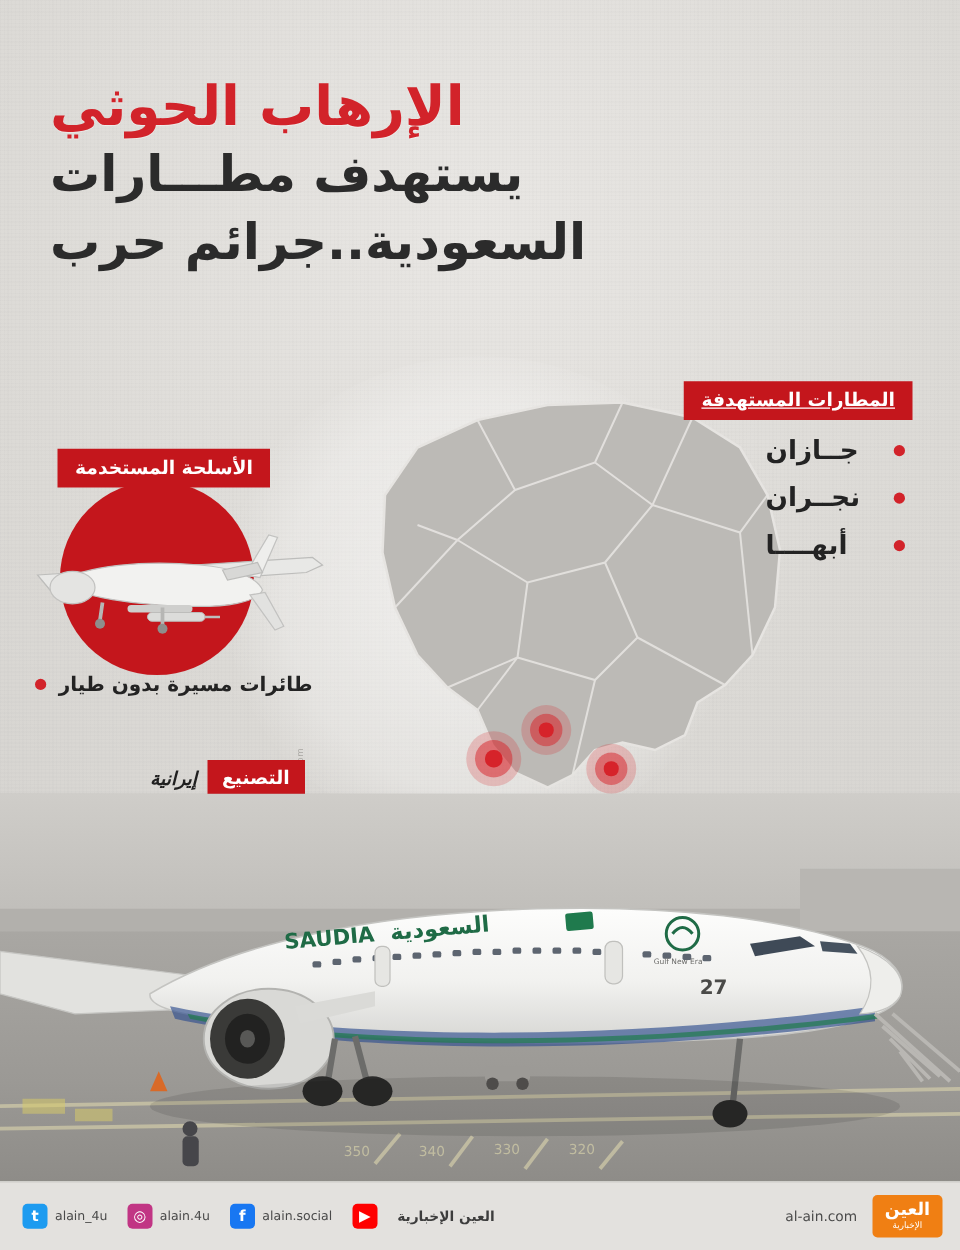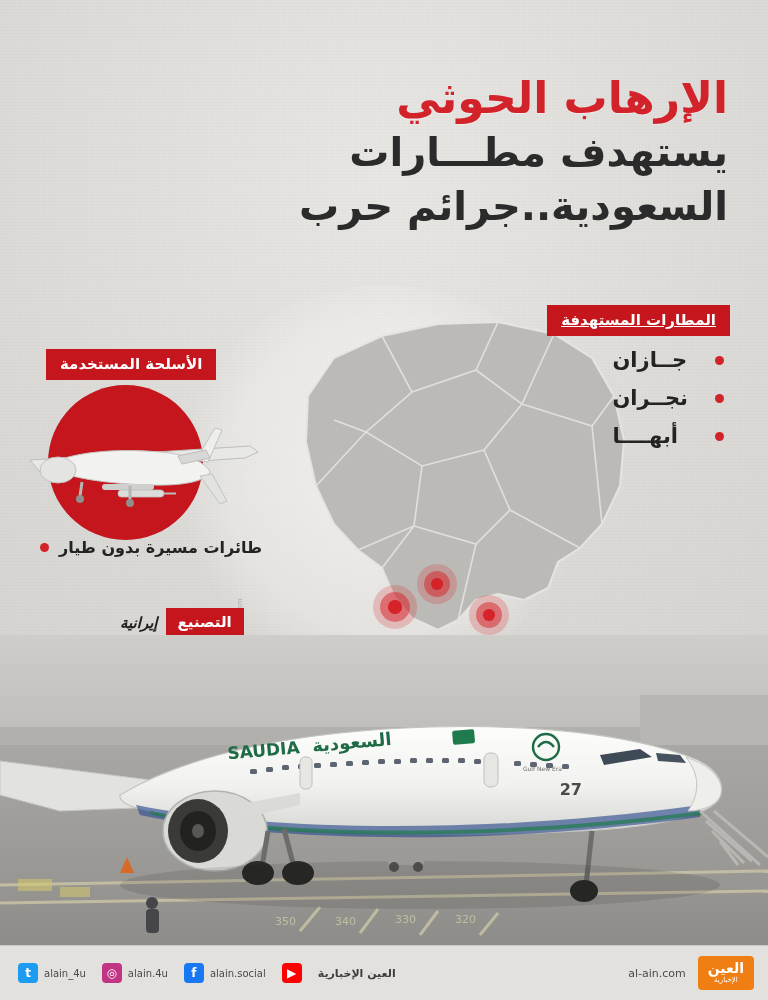--- a/index.html
+++ b/index.html
@@ -23,22 +23,22 @@
     background-image:
       repeating-linear-gradient(0deg, rgba(0,0,0,0.012) 0 1px, transparent 1px 3px),
       repeating-linear-gradient(90deg, rgba(0,0,0,0.012) 0 1px, transparent 1px 3px);
     pointer-events: none;
     z-index: 2;
   }
 
   
   .headline {
     position: absolute;
-    top: 70px; right: 40px; left: 40px;
-    text-align: right;
+    top: 58px; right: 40px; left: 40px;
+    text-align: left;
     z-index: 6;
   }
   .headline .line1 {
     font-size: 44px;
     font-weight: bold;
     color: #d2232a;
     letter-spacing: 0px;
     line-height: 1.25;
     text-shadow: 0 1px 0 rgba(255,255,255,0.4);
   }
@@ -99,21 +99,21 @@
     position: absolute;
     background: #c4161c;
     color: #fff;
     font-size: 15px;
     font-weight: bold;
     padding: 6px 14px 7px;
     z-index: 7;
     white-space: nowrap;
   }
   .bar.targets { top: 305px; right: 38px; text-decoration: underline; }
-  .bar.weapons { top: 349px; left: 46px; }
+  .bar.weapons { top: 359px; left: 46px; }
   .bar.manufacture {
     top: 608px; left: 120px;
     background: transparent;
     padding: 0;
     display: flex; align-items: center; gap: 8px;
     direction: rtl;
   }
   .bar.manufacture .chip {
     background: #c4161c;
     color: #fff;
@@ -153,21 +153,21 @@
   }
   .airport-list .txt {
     font-size: 21px;
     font-weight: bold;
     color: #232323;
     letter-spacing: 1px;
   }
 
   .weapon-list {
     position: absolute;
-    top: 538px; left: 40px;
+    top: 538px; left: 28px;
     z-index: 7;
     width: 270px;
   }
   .weapon-list li {
     list-style: none;
     display: flex;
     align-items: center;
     justify-content: flex-end;
     gap: 10px;
     margin-bottom: 9px;

